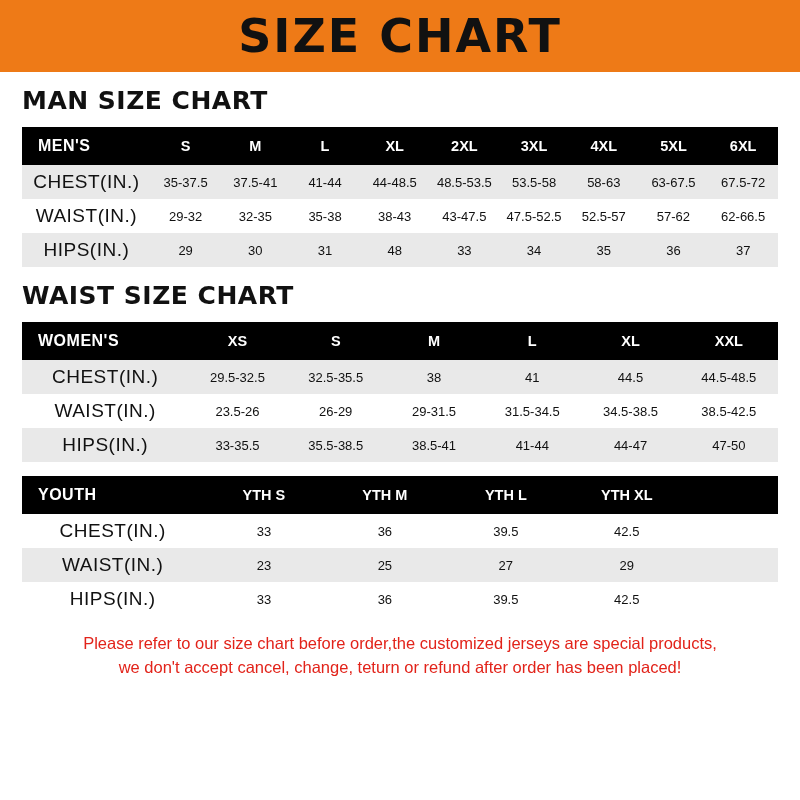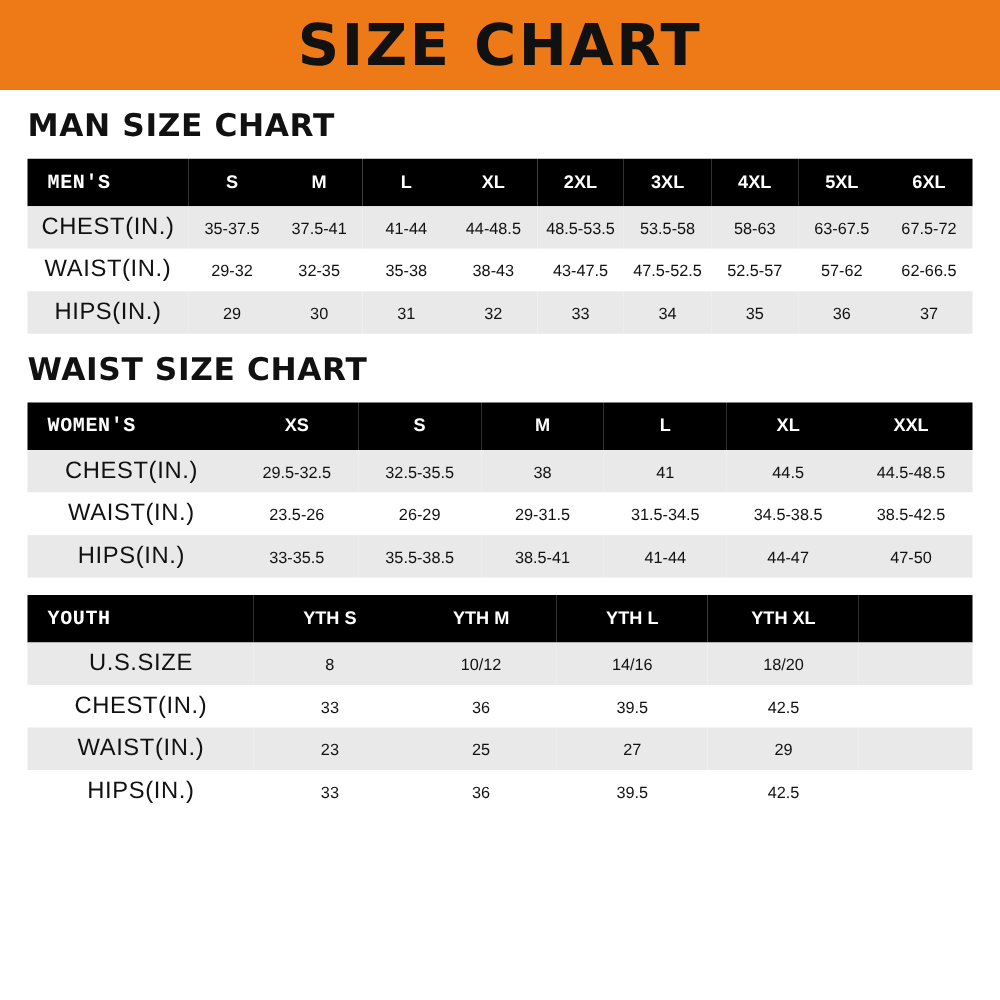--- a/index.html
+++ b/index.html
@@ -68,21 +68,21 @@
     white-space: nowrap;
   }
   table.size-table thead th {
     background: #000000;
     color: #ffffff;
     font-size: 14.5px;
     padding: 10px 2px;
     font-weight: bold;
   }
   table.size-table thead th.corner {
-    font-family: Liberation Mono, monospace;
+    font-family: Liberation Sans, sans-serif;
     font-weight: bold;
     font-size: 16px;
     letter-spacing: 0.5px;
     text-align: left;
     padding-left: 16px;
   }
   table.size-table tbody tr.row-light td {
     background: #e9e9e9;
   }
   table.size-table tbody tr.row-white td {
@@ -170,21 +170,21 @@
             <td>47.5-52.5</td>
             <td>52.5-57</td>
             <td>57-62</td>
             <td>62-66.5</td>
           </tr>
           <tr class="row-light">
             <td class="label-cell">HIPS(IN.)</td>
             <td>29</td>
             <td>30</td>
             <td>31</td>
-            <td>32</td>
+            <td>48</td>
             <td>33</td>
             <td>34</td>
             <td>35</td>
             <td>36</td>
             <td>37</td>
           </tr>
         </tbody>
       </table>
     </div>
 
@@ -257,28 +257,20 @@
           <tr>
             <th class="corner">YOUTH</th>
             <th>YTH S</th>
             <th>YTH M</th>
             <th>YTH L</th>
             <th>YTH XL</th>
             <th></th>
           </tr>
         </thead>
         <tbody>
-          <tr class="row-light">
-            <td class="label-cell">U.S.SIZE</td>
-            <td>8</td>
-            <td>10/12</td>
-            <td>14/16</td>
-            <td>18/20</td>
-            <td></td>
-          </tr>
           <tr class="row-white">
             <td class="label-cell">CHEST(IN.)</td>
             <td>33</td>
             <td>36</td>
             <td>39.5</td>
             <td>42.5</td>
             <td></td>
           </tr>
           <tr class="row-light">
             <td class="label-cell">WAIST(IN.)</td>
@@ -293,15 +285,19 @@
             <td>33</td>
             <td>36</td>
             <td>39.5</td>
             <td>42.5</td>
             <td></td>
           </tr>
         </tbody>
       </table>
     </div>
 
+    <div class="footer-note">
+      <div>Please refer to our size chart before order,the customized jerseys are special products,</div>
+      <div>we don't accept cancel, change, teturn or refund after order has been placed!</div>
+    </div>
 
   </div>
 </div>
 
 </body></html>

